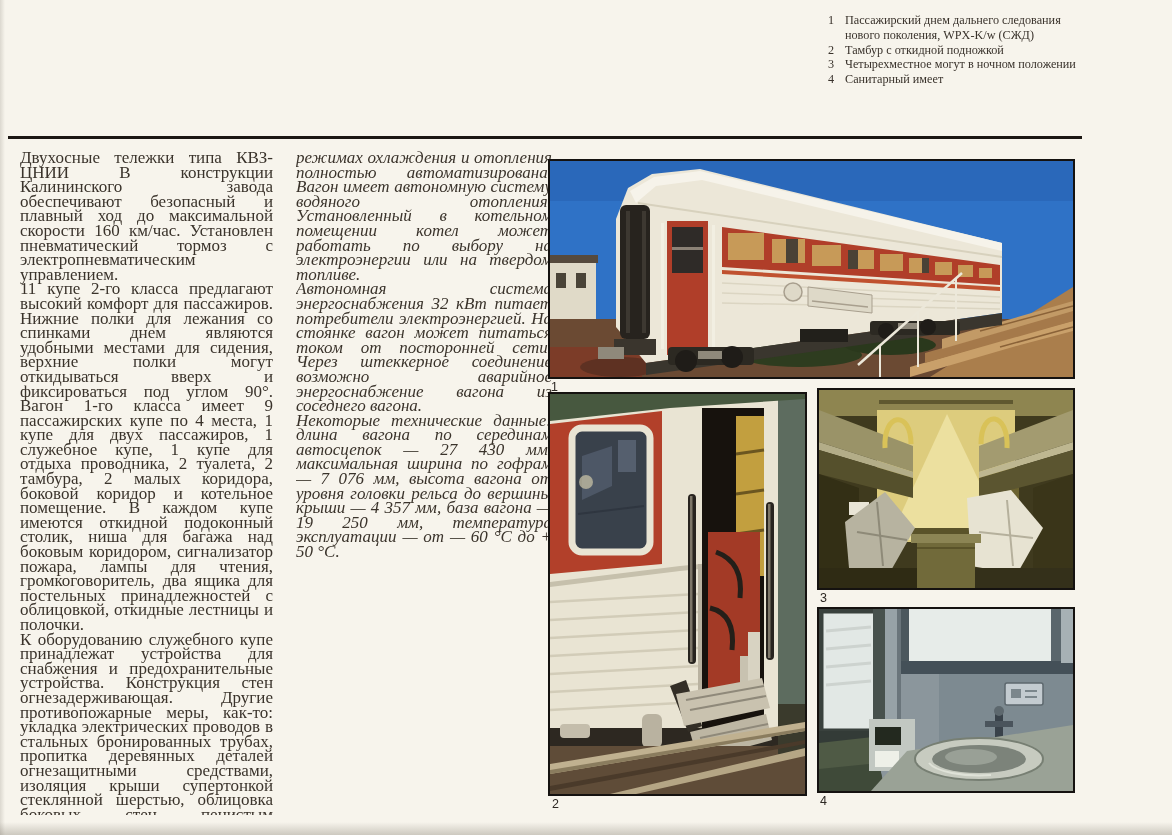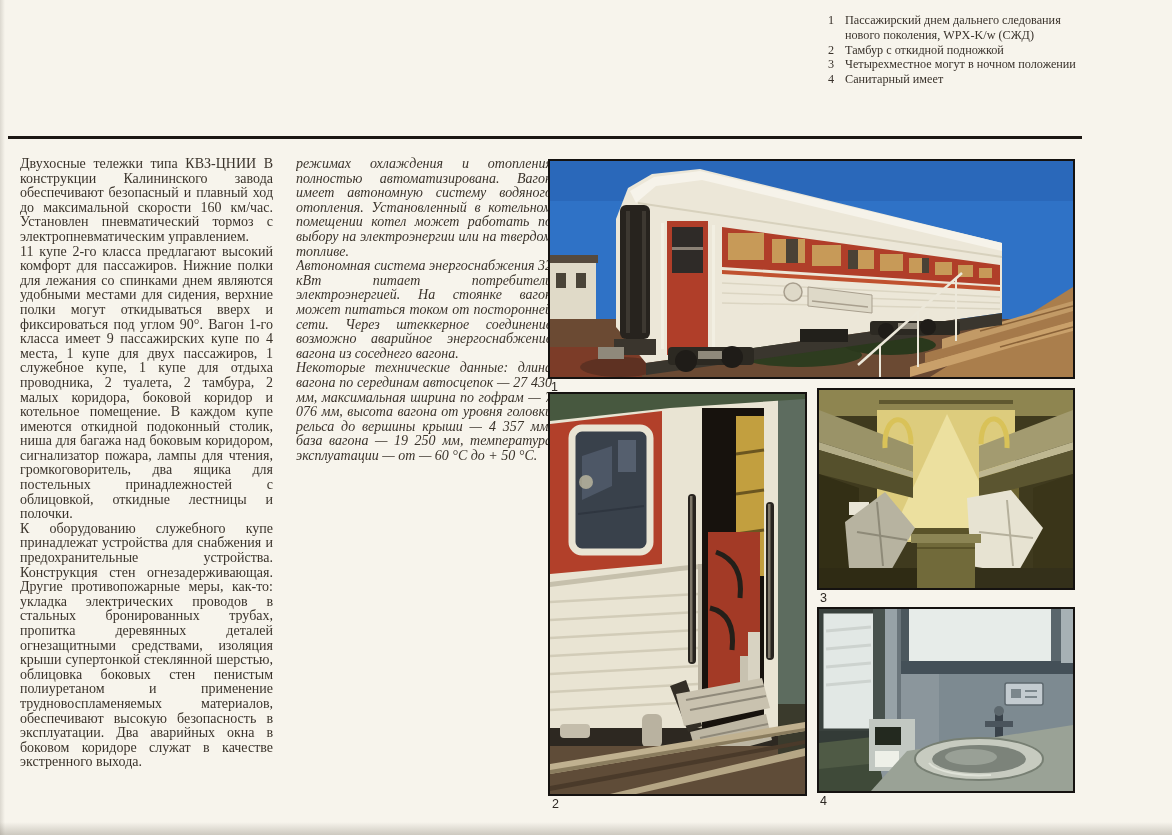--- a/index.html
+++ b/index.html
@@ -20,23 +20,22 @@
   .caption-row{display:flex;align-items:flex-start;}
   .caption-num{flex:0 0 17px;width:17px;}
   .caption-text{flex:1;}
 
   
   .rule{position:absolute;left:8px;top:136px;width:1074px;height:3px;background:#1c1713;}
 
   
   .col{
     position:absolute;top:151px;height:664px;overflow:hidden;
-    font-size:14px;line-height:14.6px;text-align:justify;
+    font-size:17px;line-height:14.6px;text-align:justify;
     color:#3a332b;
-    margin-top:6px;
   }
   .col p{margin:0;}
   #col1{left:20px;width:253px;}
   #col2{left:296px;width:256px;font-style:italic;}
 
   
   .photo{
     position:absolute;box-sizing:border-box;
     border:2px solid #151210;background:#d8d4c8;
     box-shadow:0 0 0 1px #efece4 inset;

